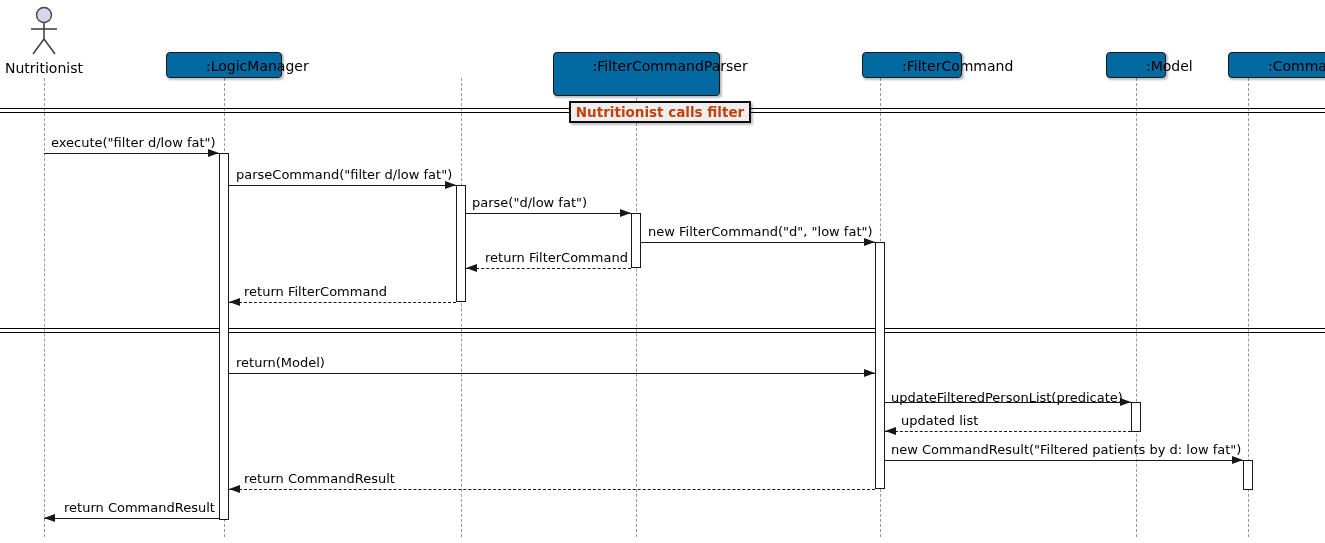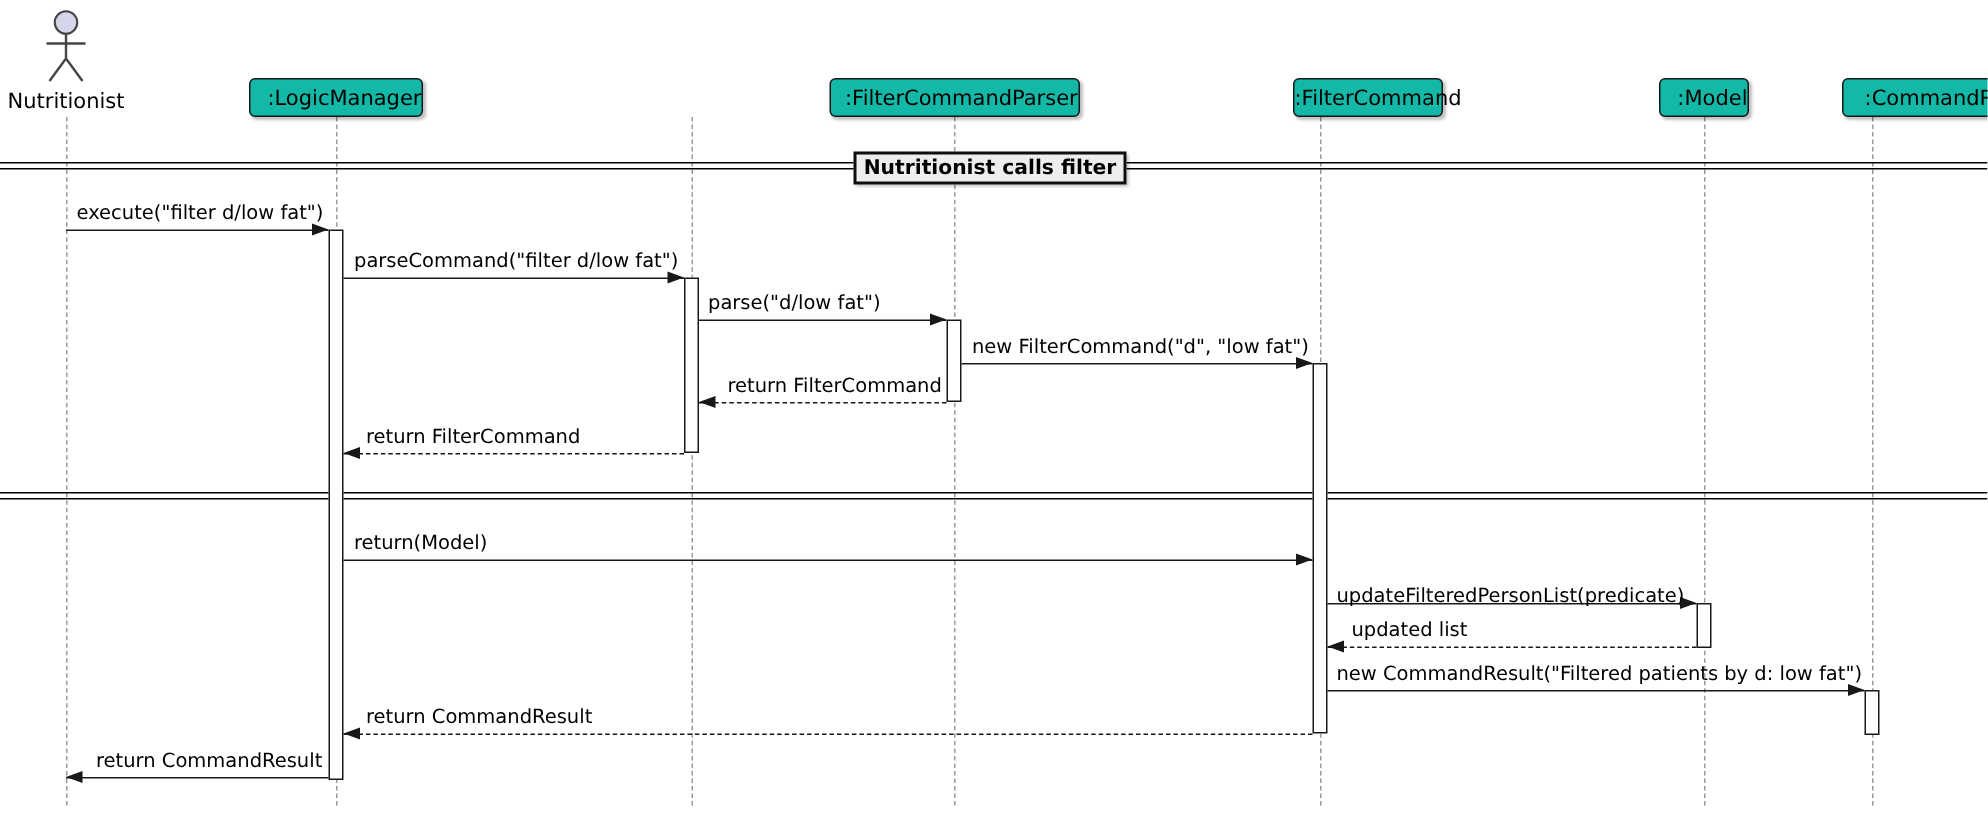--- a/index.html
+++ b/index.html
@@ -1,24 +1,24 @@
 <!DOCTYPE html>
 <html><head>
 <meta charset="utf-8">
 <style>
   html,body{margin:0;padding:0;background:#ffffff;}
   body{width:1325px;height:543px;position:relative;overflow:hidden;
        font-family:"DejaVu Sans","Liberation Sans",sans-serif;}
   #diagram{position:absolute;left:0;top:0;width:1325px;height:543px;}
   #diagram > div{position:absolute;box-sizing:border-box;}
-  .pbox{background:#14b8a6;border:1px solid #181818;border-radius:4px;
+  .pbox{background:#0369a1;border:1px solid #181818;border-radius:4px;
         text-align:right;font-size:14px;color:#000;
-        box-shadow:1.5px 1.5px 2px rgba(0,0,0,0.25);}
+        box-shadow:1.5px 1.5px 2px rgba(0,0,0,0.25);padding-left:39px;}
   .dbox{background:#EEEEEE;border:2px solid #0F0F0F;text-align:center;
-        font-weight:bold;font-size:13.5px;color:#000000;
+        font-weight:bold;font-size:13.5px;color:#c2410c;
         box-shadow:1.5px 1.5px 2px rgba(0,0,0,0.25);}
   .msglabel{font-size:13px;color:#000;white-space:nowrap;line-height:14px;}
   .actorlabel{font-size:14px;color:#000;text-align:center;white-space:nowrap;}
 </style>
 </head>
 <body>
 
 <div id="diagram">
     <div style="left: 44px; top: 78px; width: 0px; height: 459px; border-left: 1px dashed rgb(153, 153, 153);"></div>
     <div style="left: 224px; top: 78px; width: 0px; height: 459px; border-left: 1px dashed rgb(153, 153, 153);"></div>
@@ -77,18 +77,18 @@
         <circle cx="40" cy="11" r="7.5" fill="#D6D6EA" stroke="#454545" stroke-width="1.4"></circle>
         <g stroke="#454545" stroke-width="1.6" fill="none">
           <line x1="40" y1="18.5" x2="40" y2="35"></line>
           <line x1="27" y1="25" x2="53" y2="25"></line>
           <line x1="40" y1="35" x2="29" y2="50"></line>
           <line x1="40" y1="35" x2="51" y2="50"></line>
         </g>
       </svg></div>
     <div class="actorlabel" style="left: -16px; top: 60px; width: 120px;">Nutritionist</div>
     <div class="pbox" style="left: 166px; top: 52px; width: 116px; height: 26px; line-height: 26px;">:LogicManager</div>
-    <div class="pbox" style="left: 552.5px; top: 52px; width: 167px; height: 26px; line-height: 26px;">:FilterCommandParser</div>
+    <div class="pbox" style="left: 552.5px; top: 52px; width: 167px; height: 44px; line-height: 26px;">:FilterCommandParser</div>
     <div class="pbox" style="left: 862px; top: 52px; width: 100px; height: 26px; line-height: 26px;">:FilterCommand</div>
     <div class="pbox" style="left: 1106px; top: 52px; width: 60px; height: 26px; line-height: 26px;">:Model</div>
     <div class="pbox" style="left: 1180px; top: 52px; width: 136px; height: 26px; line-height: 26px; margin-left: 48px;">:CommandResult</div>
     <div class="dbox" style="left: 569px; top: 101px; width: 182px; height: 22px; line-height: 18px;">Nutritionist calls filter</div>
   </div>
 
 </body></html>

